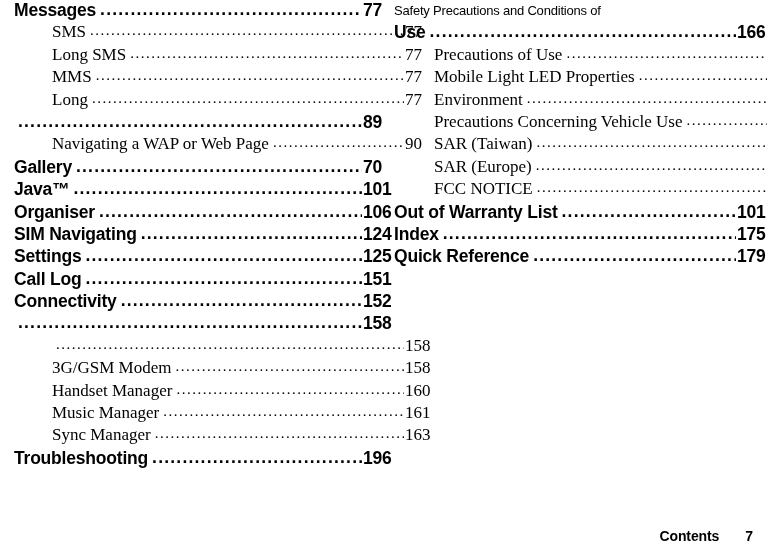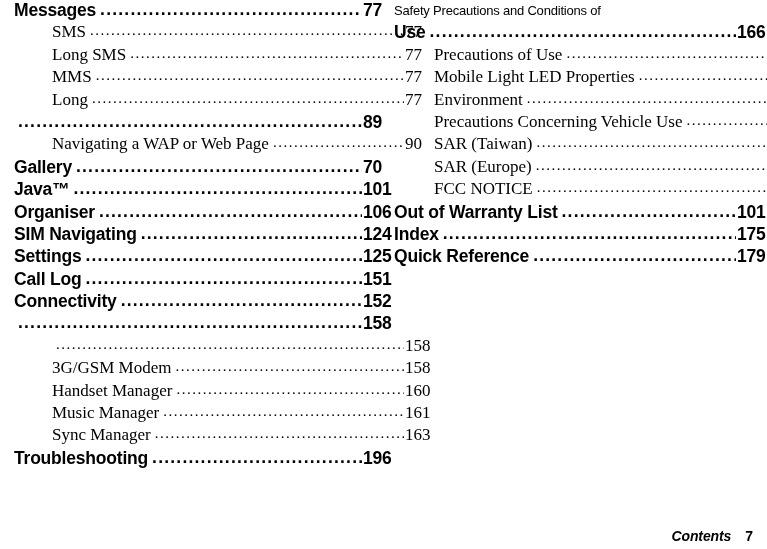--- a/index.html
+++ b/index.html
@@ -104,21 +104,21 @@
   
   #page-footer {
     position: absolute;
     right: 14px;
     bottom: 5px;
     font-family: "Liberation Sans", sans-serif;
     font-weight: bold;
     font-size: 14px;
     letter-spacing: -0.1px;
   }
-  #page-footer .footer-label { margin-right: 14px; font-style: italic; }
+  #page-footer .footer-label { margin-right: 26px; }
 </style>
 </head>
 <body>
 
 <div id="toc-page">
 
   <div class="column" id="column-left">
       <div class="toc-entry lvl1">
         <span class="title">Messages</span>
         <span class="leader">........................................................................................................................................................................................................</span>

